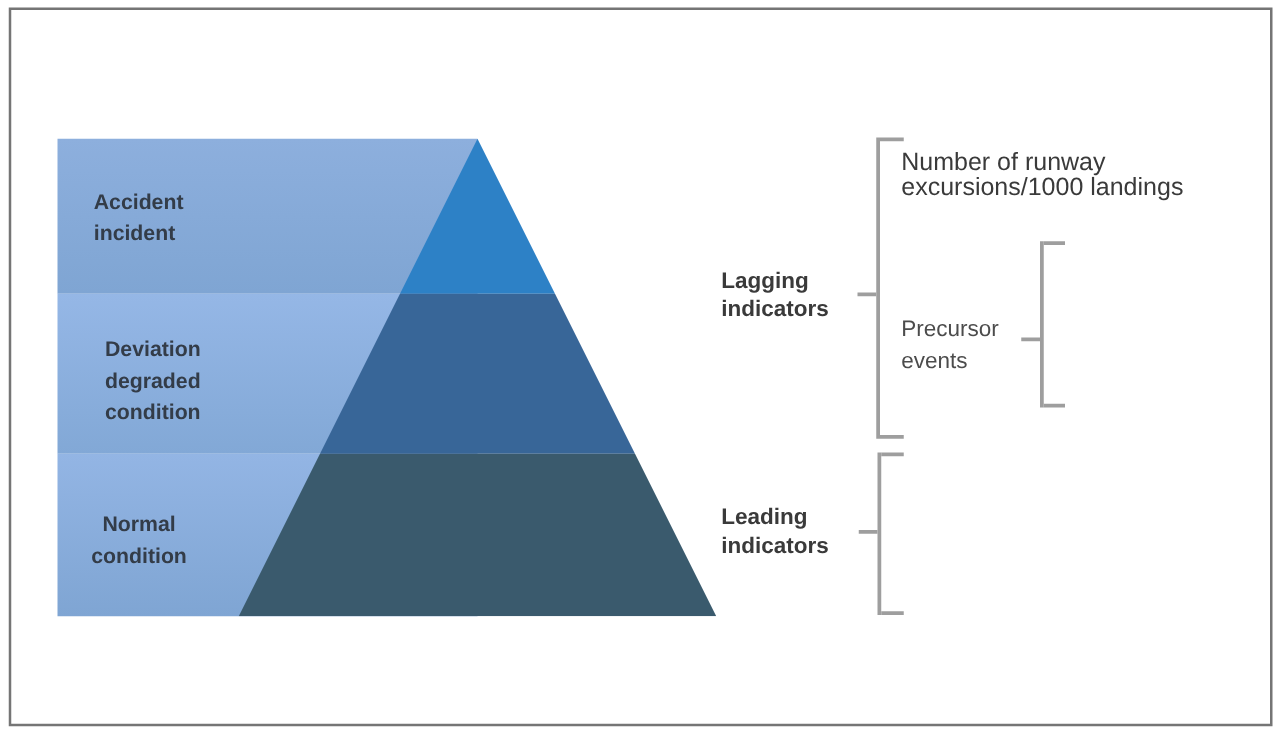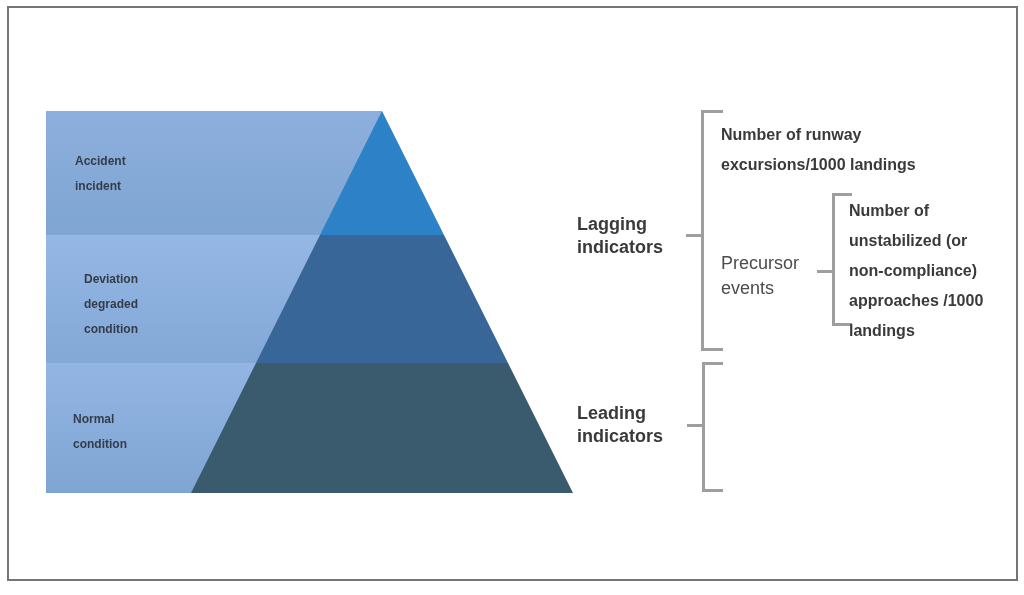--- a/index.html
+++ b/index.html
@@ -47,29 +47,29 @@
     top: 0;
     width: 527px;
     height: 382px;
     display: block;
   }
   .triangle .s1 { fill: var(--c-level1, #2D81C6); }
   .triangle .s2 { fill: var(--c-level2, #386698); }
   .triangle .s3 { fill: var(--c-level3, #3A5A6D); }
   .band-label {
     position: absolute;
-    font-size: 12px;
+    font-size: 17px;
     line-height: 25px;
     font-weight: bold;
     color: var(--c-text_band, #333C48);
     white-space: pre-line;
   }
   .band-label.l1 { left: 29px; top: 38px;  }
   .band-label.l2 { left: 38px; top: 156px; }
-  .band-label.l3 { left: 27px; top: 296px; }
+  .band-label.l3 { left: 27px; top: 296px; text-align: center; }
 
   
   .bracket {
     position: absolute;
     border-left: 3px solid var(--c-bracket, #9E9E9E);
     box-sizing: content-box;
   }
   .bracket .arm-top,
   .bracket .arm-bottom {
     position: absolute;
@@ -102,23 +102,23 @@
     font-weight: bold;
     color: var(--c-text_dark, #3A3A3A);
     text-align: left;
     white-space: pre-line;
     width: 96px;
   }
   .side-label.lagging { left: 568px; top: 205px; }
   .side-label.leading { left: 568px; top: 394px; }
   .desc {
     position: absolute;
-    font-size: 16px;
-    line-height: 30px;
-    font-weight: bold;
+    font-size: 20px;
+    line-height: 20px;
+    font-weight: normal;
     color: var(--c-text_dark, #3A3A3A);
     white-space: pre-line;
   }
   .desc.d-lagging   { left: 712px; top: 112px; }
   .desc.d-precursor { left: 840px; top: 188px; }
   .desc.d-leading   { left: 712px; top: 379px; }
   .precursor-label {
     position: absolute;
     left: 712px;
     top: 243px;
@@ -165,25 +165,20 @@
     <div class="desc d-lagging">Number of runway
 excursions/1000 landings</div>
 
     <div class="precursor-label">Precursor
 events</div>
     <div class="bracket bk-precursor">
       <div class="arm-top"></div>
       <div class="arm-bottom"></div>
       <div class="stub"></div>
     </div>
-    <div class="desc d-precursor">Number of
-unstabilized (or
-non-compliance)
-approaches /1000
-landings</div>
 
     <div class="side-label leading">Leading
 indicators</div>
     <div class="bracket bk-leading">
       <div class="arm-top"></div>
       <div class="arm-bottom"></div>
       <div class="stub"></div>
     </div>
 
   </div>

